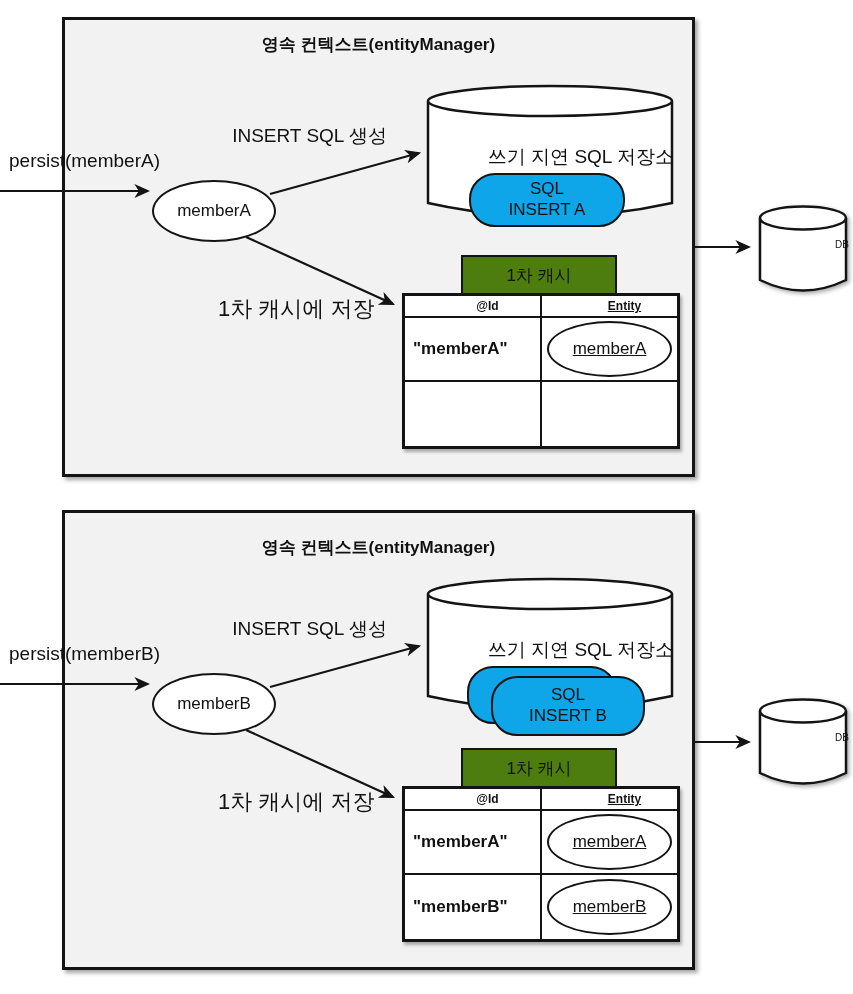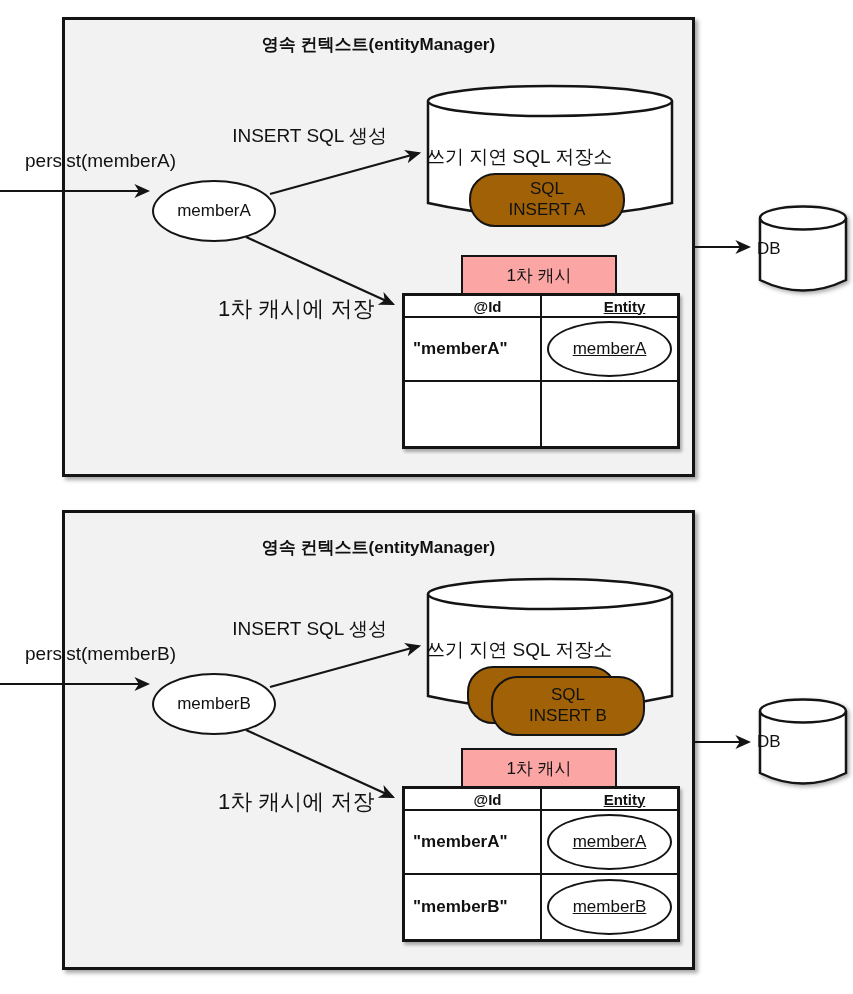--- a/index.html
+++ b/index.html
@@ -18,66 +18,66 @@
   }
   .title{
     position:absolute;left:62px;width:633px;text-align:center;
     font-size:17px;font-weight:bold;z-index:3;
   }
   .g0 .title{top:16px;}
   .g1 .title{top:26px;}
 
   .arrows{position:absolute;left:0;top:0;z-index:1;}
 
-  .persist-label{position:absolute;left:25px;top:133px;font-size:19px;z-index:3;white-space:nowrap;}
+  .persist-label{position:absolute;left:9px;top:133px;font-size:19px;z-index:3;white-space:nowrap;}
   .gen-label{position:absolute;left:222px;top:106px;width:165px;text-align:right;font-size:19px;z-index:3;white-space:nowrap;}
   .store-label{position:absolute;left:218px;top:277px;width:155px;text-align:center;font-size:22px;z-index:3;white-space:nowrap;}
 
   .member-ellipse{
     position:absolute;left:152px;top:163px;width:120px;height:58px;
     background:#fff;border:2.5px solid #141414;border-radius:50%;
     display:flex;align-items:center;justify-content:center;font-size:17px;z-index:2;
   }
 
   .cyl{position:absolute;left:426px;top:66px;z-index:2;}
-  .cyl-label{position:absolute;left:426px;top:127px;width:248px;text-align:left;font-size:19px;z-index:3;white-space:nowrap;}
+  .cyl-label{position:absolute;left:426px;top:127px;width:248px;text-align:right;font-size:19px;z-index:3;white-space:nowrap;}
 
   .pill{
-    position:absolute;background:#a16207;border:2.5px solid #141414;border-radius:26px;
+    position:absolute;background:#0ea5e9;border:2.5px solid #141414;border-radius:26px;
     display:flex;flex-direction:column;align-items:center;justify-content:center;
     line-height:1.22;font-size:17px;z-index:3;text-align:center;
   }
   .g0 .pill-front{left:469px;top:156px;width:152px;height:50px;}
   .g1 .pill-back{left:467px;top:156px;width:146px;height:54px;}
   .g1 .pill-front{left:491px;top:166px;width:150px;height:56px;}
 
   .cache-tab{
     position:absolute;left:461px;top:238px;width:152px;height:44px;
-    background:#fca5a5;border:2.5px solid #141414;z-index:2;
+    background:#4d7c0f;border:2.5px solid #141414;z-index:2;
     text-align:center;font-size:17px;line-height:37px;
   }
   .cache-table{
     position:absolute;left:402px;top:276px;width:272px;
     background:#fff;border:3px solid #141414;z-index:3;
     display:grid;grid-template-columns:135px 1fr;grid-template-rows:22px 64px 64px;
     box-shadow:2px 3px 3px rgba(0,0,0,0.3);
   }
   .cell{display:flex;align-items:center;}
-  .th{justify-content:center;font-weight:bold;font-size:15px;border-bottom:2.5px solid #141414;padding-left:30px;}
+  .th{justify-content:center;font-weight:bold;font-size:12px;border-bottom:2.5px solid #141414;padding-left:30px;}
   .c2{border-left:2.5px solid #141414;text-decoration:underline;}
   .rb{border-bottom:2.5px solid #141414;}
   .id-cell{padding-left:8px;font-weight:bold;font-size:17px;}
   .ent-cell{justify-content:center;}
   .ent-ellipse{
     width:121px;height:52px;background:#fff;border:2.5px solid #141414;border-radius:50%;
     display:flex;align-items:center;justify-content:center;font-size:17px;
   }
 
   .dbcyl{position:absolute;left:757px;top:187px;z-index:2;filter:drop-shadow(2px 2px 2px rgba(0,0,0,0.35));}
-  .db-label{position:absolute;left:757px;top:222px;width:92px;text-align:left;font-size:17px;z-index:3;}
+  .db-label{position:absolute;left:757px;top:222px;width:92px;text-align:right;font-size:10px;z-index:3;}
 </style>
 </head>
 <body>
 
 <div id="stage">
 
   <div class="group g0">
     <div class="panel-box"></div>
     <div class="title">영속 컨텍스트(entityManager)</div>
 

